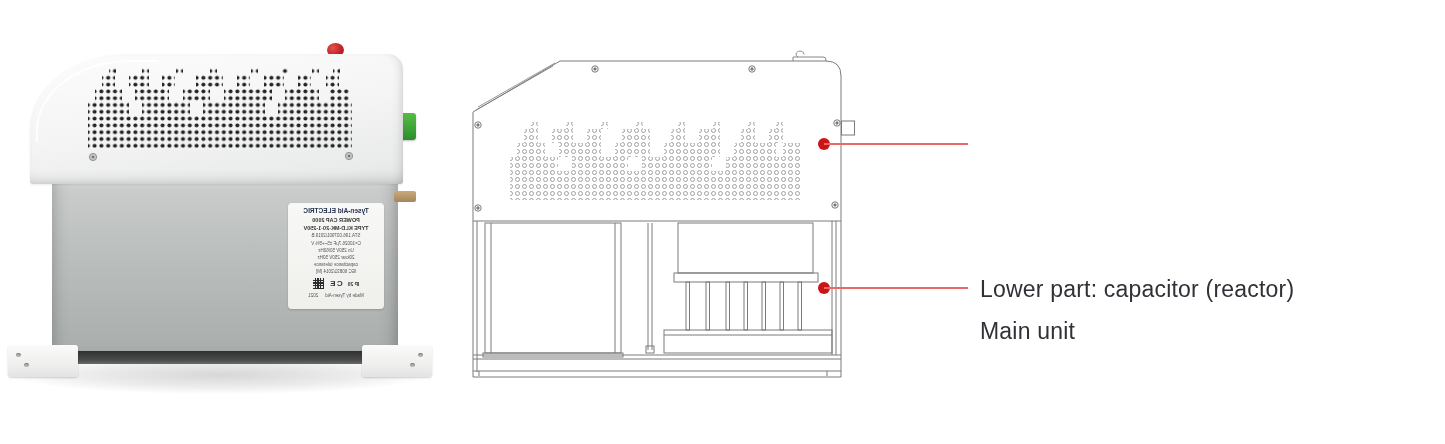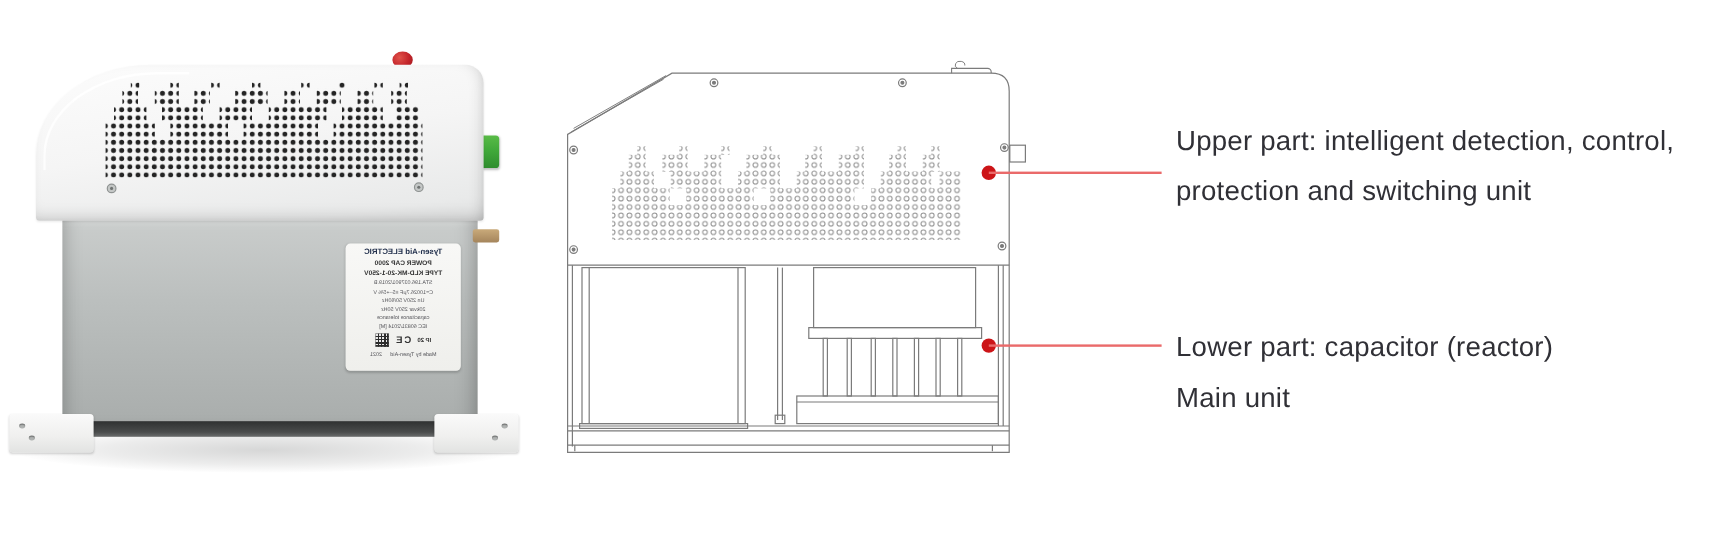--- a/index.html
+++ b/index.html
@@ -302,22 +302,18 @@
       <path d="M 14 321 V 326"></path>
         <path d="M 362 321 V 326"></path>
     </g>
   </svg>
 
   <div class="callout-dot dot-upper"></div>
   <div class="callout-line line-upper"></div>
   <div class="callout-dot dot-lower"></div>
   <div class="callout-line line-lower"></div>
 
-  <div class="annotation upper">
-    <p>Upper part: intelligent detection, control,</p>
-    <p>protection and switching unit</p>
-  </div>
   <div class="annotation lower">
     <p>Lower part: capacitor (reactor)</p>
     <p>Main unit</p>
   </div>
 
 </div>
 
 </body></html>

